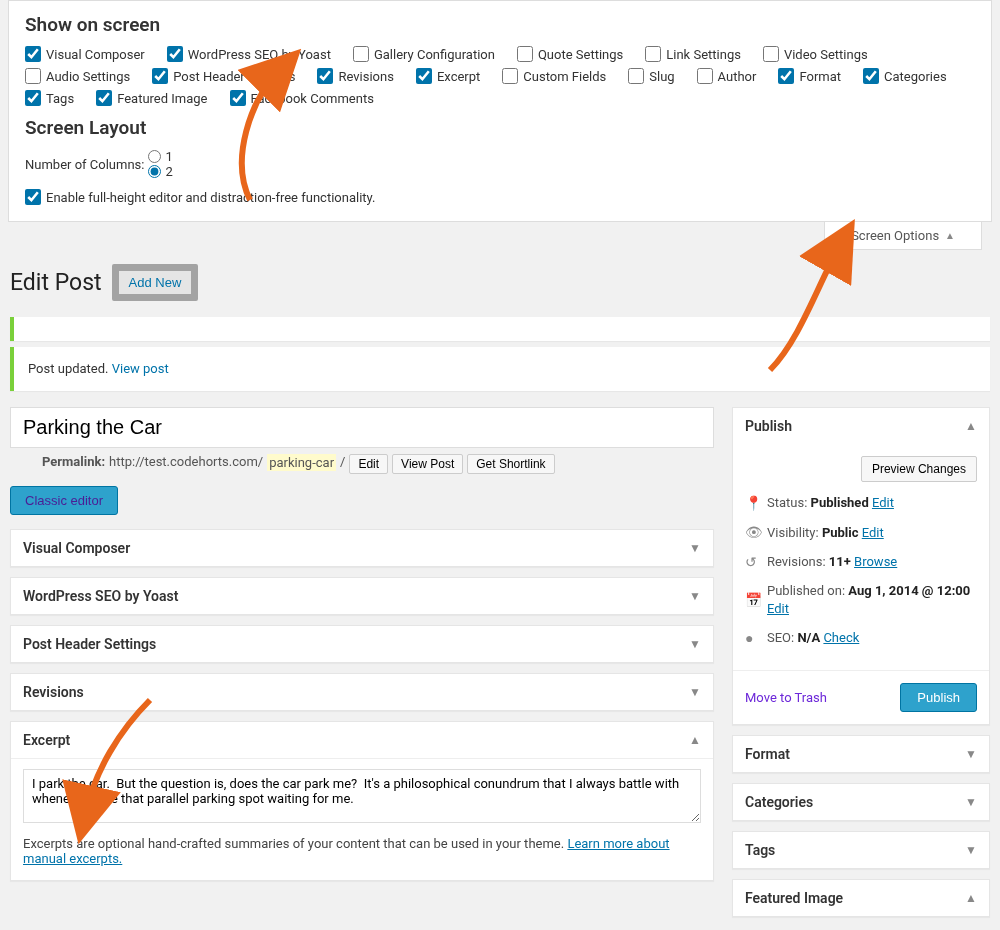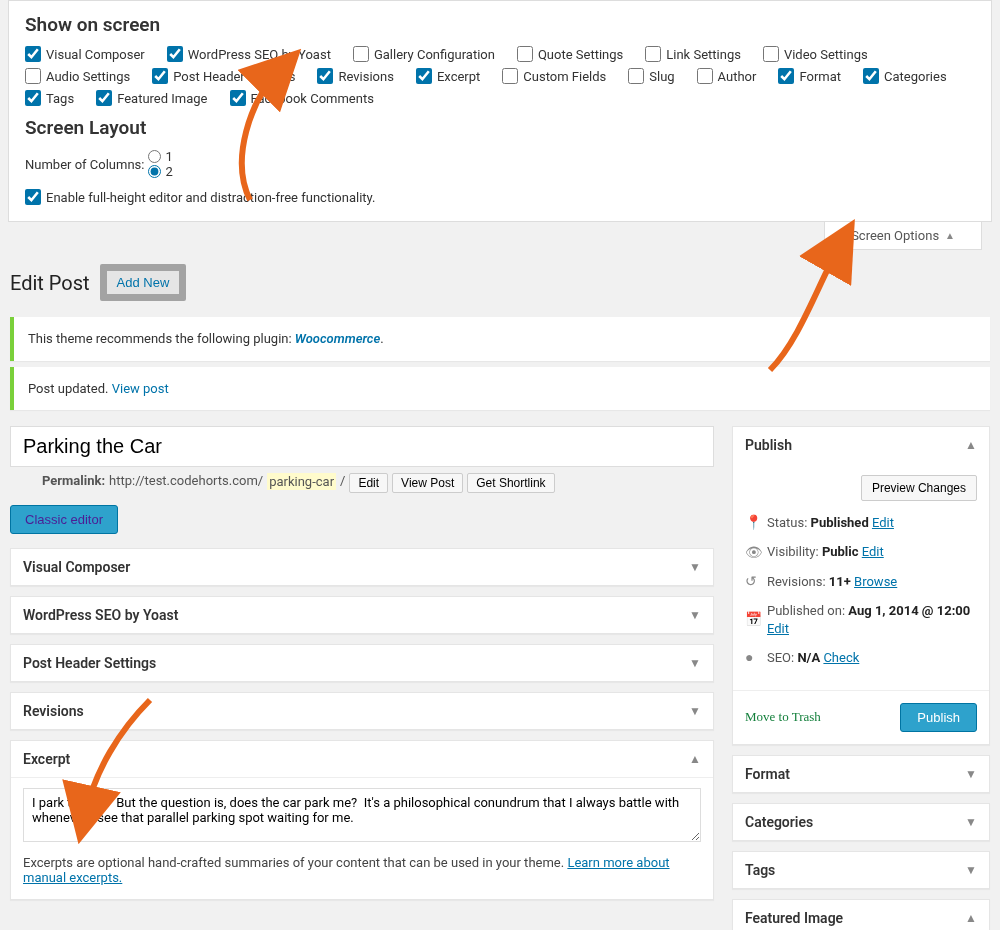--- a/index.html
+++ b/index.html
@@ -9,21 +9,21 @@
 .checkbox-row { display: flex; flex-wrap: wrap; gap: 6px 22px; margin-bottom: 10px; }
 .checkbox-item { display: flex; align-items: center; gap: 5px; }
 .checkbox-item input[type="checkbox"] { width: 16px; height: 16px; accent-color: #0073aa; }
 .checkbox-item label { font-size: 13px; }
 .screen-layout-row { display: flex; align-items: center; gap: 4px; margin: 10px 0; }
 .radio-item { display: flex; align-items: center; gap: 4px; }
 .radio-item input[type="radio"] { accent-color: #0073aa; }
 .screen-options-tab { float: right; margin-right: 18px; background: #fff; border: 1px solid #ddd; border-top: none; padding: 6px 26px; font-size: 13px; color: #555; cursor: pointer; display: flex; align-items: center; gap: 6px; }
 .screen-options-tab .tri { font-size: 10px; color: #888; }
 .page-header { padding: 14px 10px 10px; display: flex; align-items: center; gap: 10px; clear: both; }
-.page-header h1 { font-size: 20px; font-weight: 400; color: #222; }
+.page-header h1 { font-size: 23px; font-weight: 400; color: #222; }
 .add-new-btn { background: #e5e5e5; border: 7px solid #a3a3a3; color: #0073aa; padding: 4px 10px; font-size: 13px; cursor: pointer; border-radius: 2px; }
 .notice { background: #fff; border-left: 4px solid #7ad03a; margin: 6px 10px; padding: 12px 14px; box-shadow: 0 1px 1px rgba(0,0,0,0.04); }
 .notice p { line-height: 1.5; }
 .notice a { color: #0073aa; text-decoration: none; }
 .notice .plugin-name { color: #0073aa; font-style: italic; font-weight: 600; }
 .main-wrap { display: flex; gap: 18px; padding: 10px; }
 .main-col { flex: 1; min-width: 0; }
 .side-col { width: 258px; flex-shrink: 0; }
 .title-input { width: 100%; font-size: 20px; padding: 8px 12px; border: 1px solid #ddd; background: #fff; margin-bottom: 6px; }
 .permalink-row { font-size: 13px; color: #555; display: flex; align-items: flex-start; gap: 4px; flex-wrap: wrap; margin-bottom: 12px; margin-left: 32px; }
@@ -38,21 +38,21 @@
 .excerpt-textarea { width: 100%; min-height: 54px; border: 1px solid #ddd; padding: 6px 8px; font-size: 13px; font-family: inherit; resize: vertical; }
 .excerpt-help { margin-top: 10px; font-size: 13px; color: #444; }
 .excerpt-help a { color: #0073aa; }
 .publish-body { padding: 12px; }
 .preview-row { text-align: right; margin-bottom: 12px; }
 .meta-row { display: flex; align-items: center; gap: 6px; font-size: 13px; color: #555; margin-bottom: 10px; line-height: 1.4; }
 .meta-row .icon { width: 16px; color: #888; flex-shrink: 0; font-size: 14px; }
 .meta-row strong { color: #222; }
 .meta-row a { color: #0073aa; }
 .publish-actions { display: flex; justify-content: space-between; align-items: center; border-top: 1px solid #eee; padding: 12px; }
-.trash-link { color: #15803d; text-decoration: none; font-size: 13px; font-family: Liberation Serif, serif; }
+.trash-link { color: #6d28d9; text-decoration: none; font-size: 13px; }
 .publish-btn { background: #2ea2cc; color: #fff; border: 1px solid #0074a2; padding: 6px 16px; font-size: 13px; cursor: pointer; border-radius: 3px; }
 svg.arrow-svg { overflow: visible; }
 </style>
 </head>
 <body>
 
 <div class="screen-options-panel">
   <h5>Show on screen</h5>
   <div class="checkbox-row" id="so-checkboxes">
       <div class="checkbox-item">
@@ -152,23 +152,20 @@
   <span>Screen Options</span>
   <span class="tri">▲</span>
 </div>
 
 <div class="page-header">
   <h1>Edit Post</h1>
   <button class="add-new-btn">Add New</button>
 </div>
 
 <div class="notice">
-  <p>
-    <span>This theme recommends the following plugin: </span><span class="plugin-name">Woocommerce</span>.
-  </p>
 </div>
 
 <div class="notice">
   <p><span>Post updated. </span><a href="#">View post</a></p>
 </div>
 
 <div class="main-wrap">
   <div class="main-col">
     <input class="title-input" value="Parking the Car" style="">
     <div class="permalink-row">

